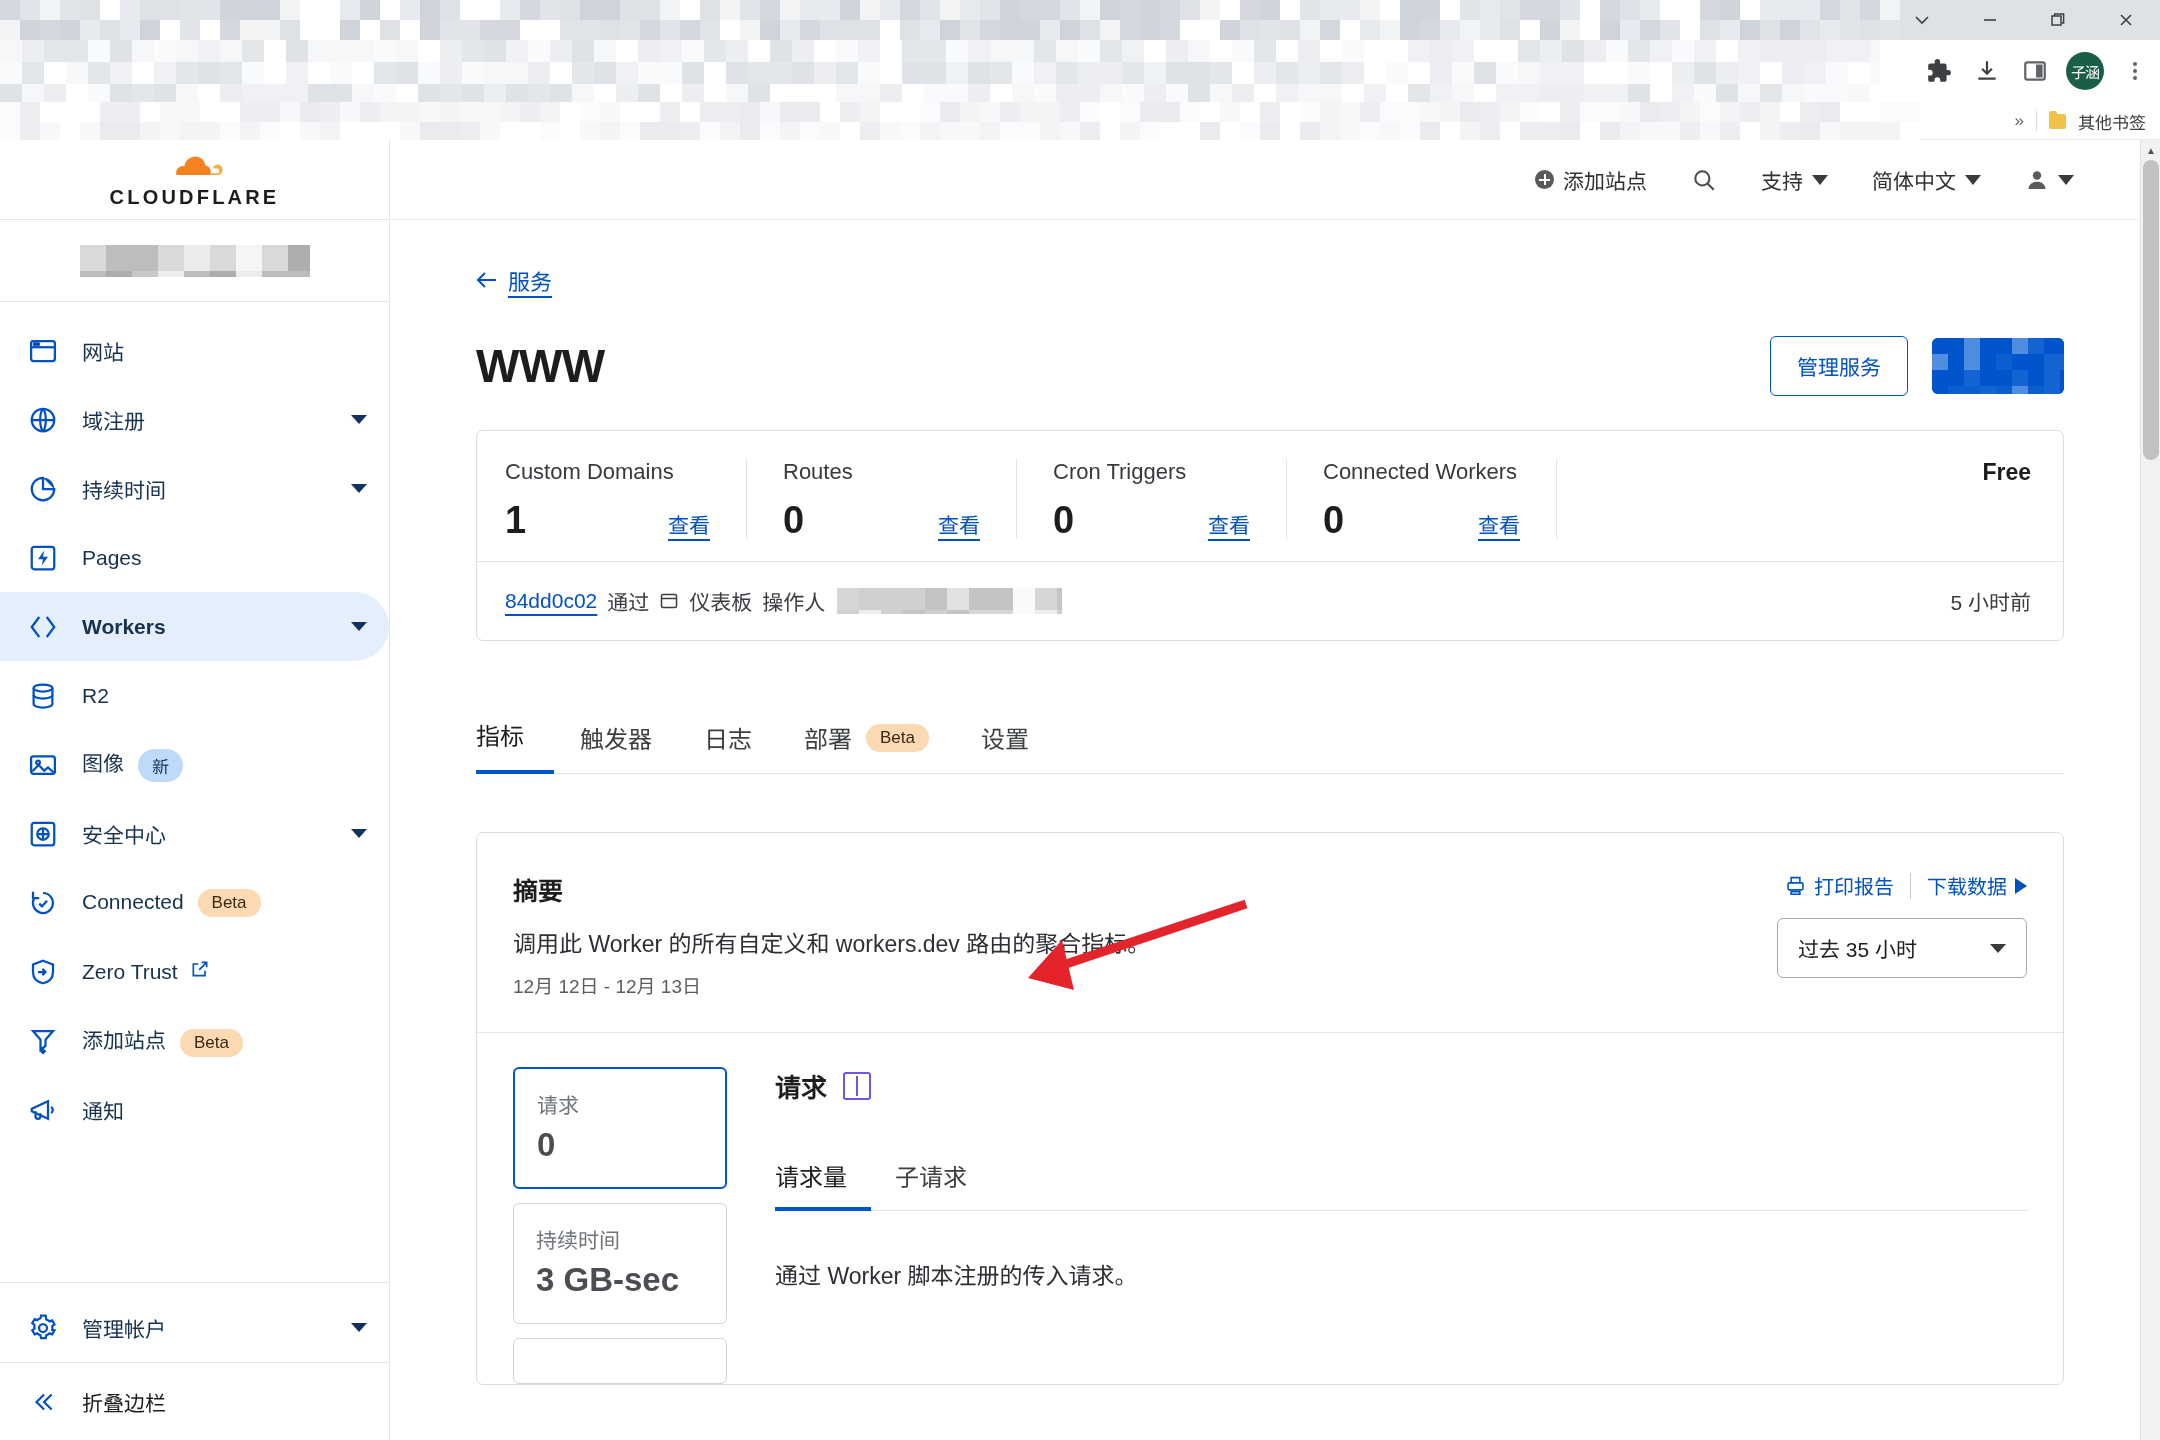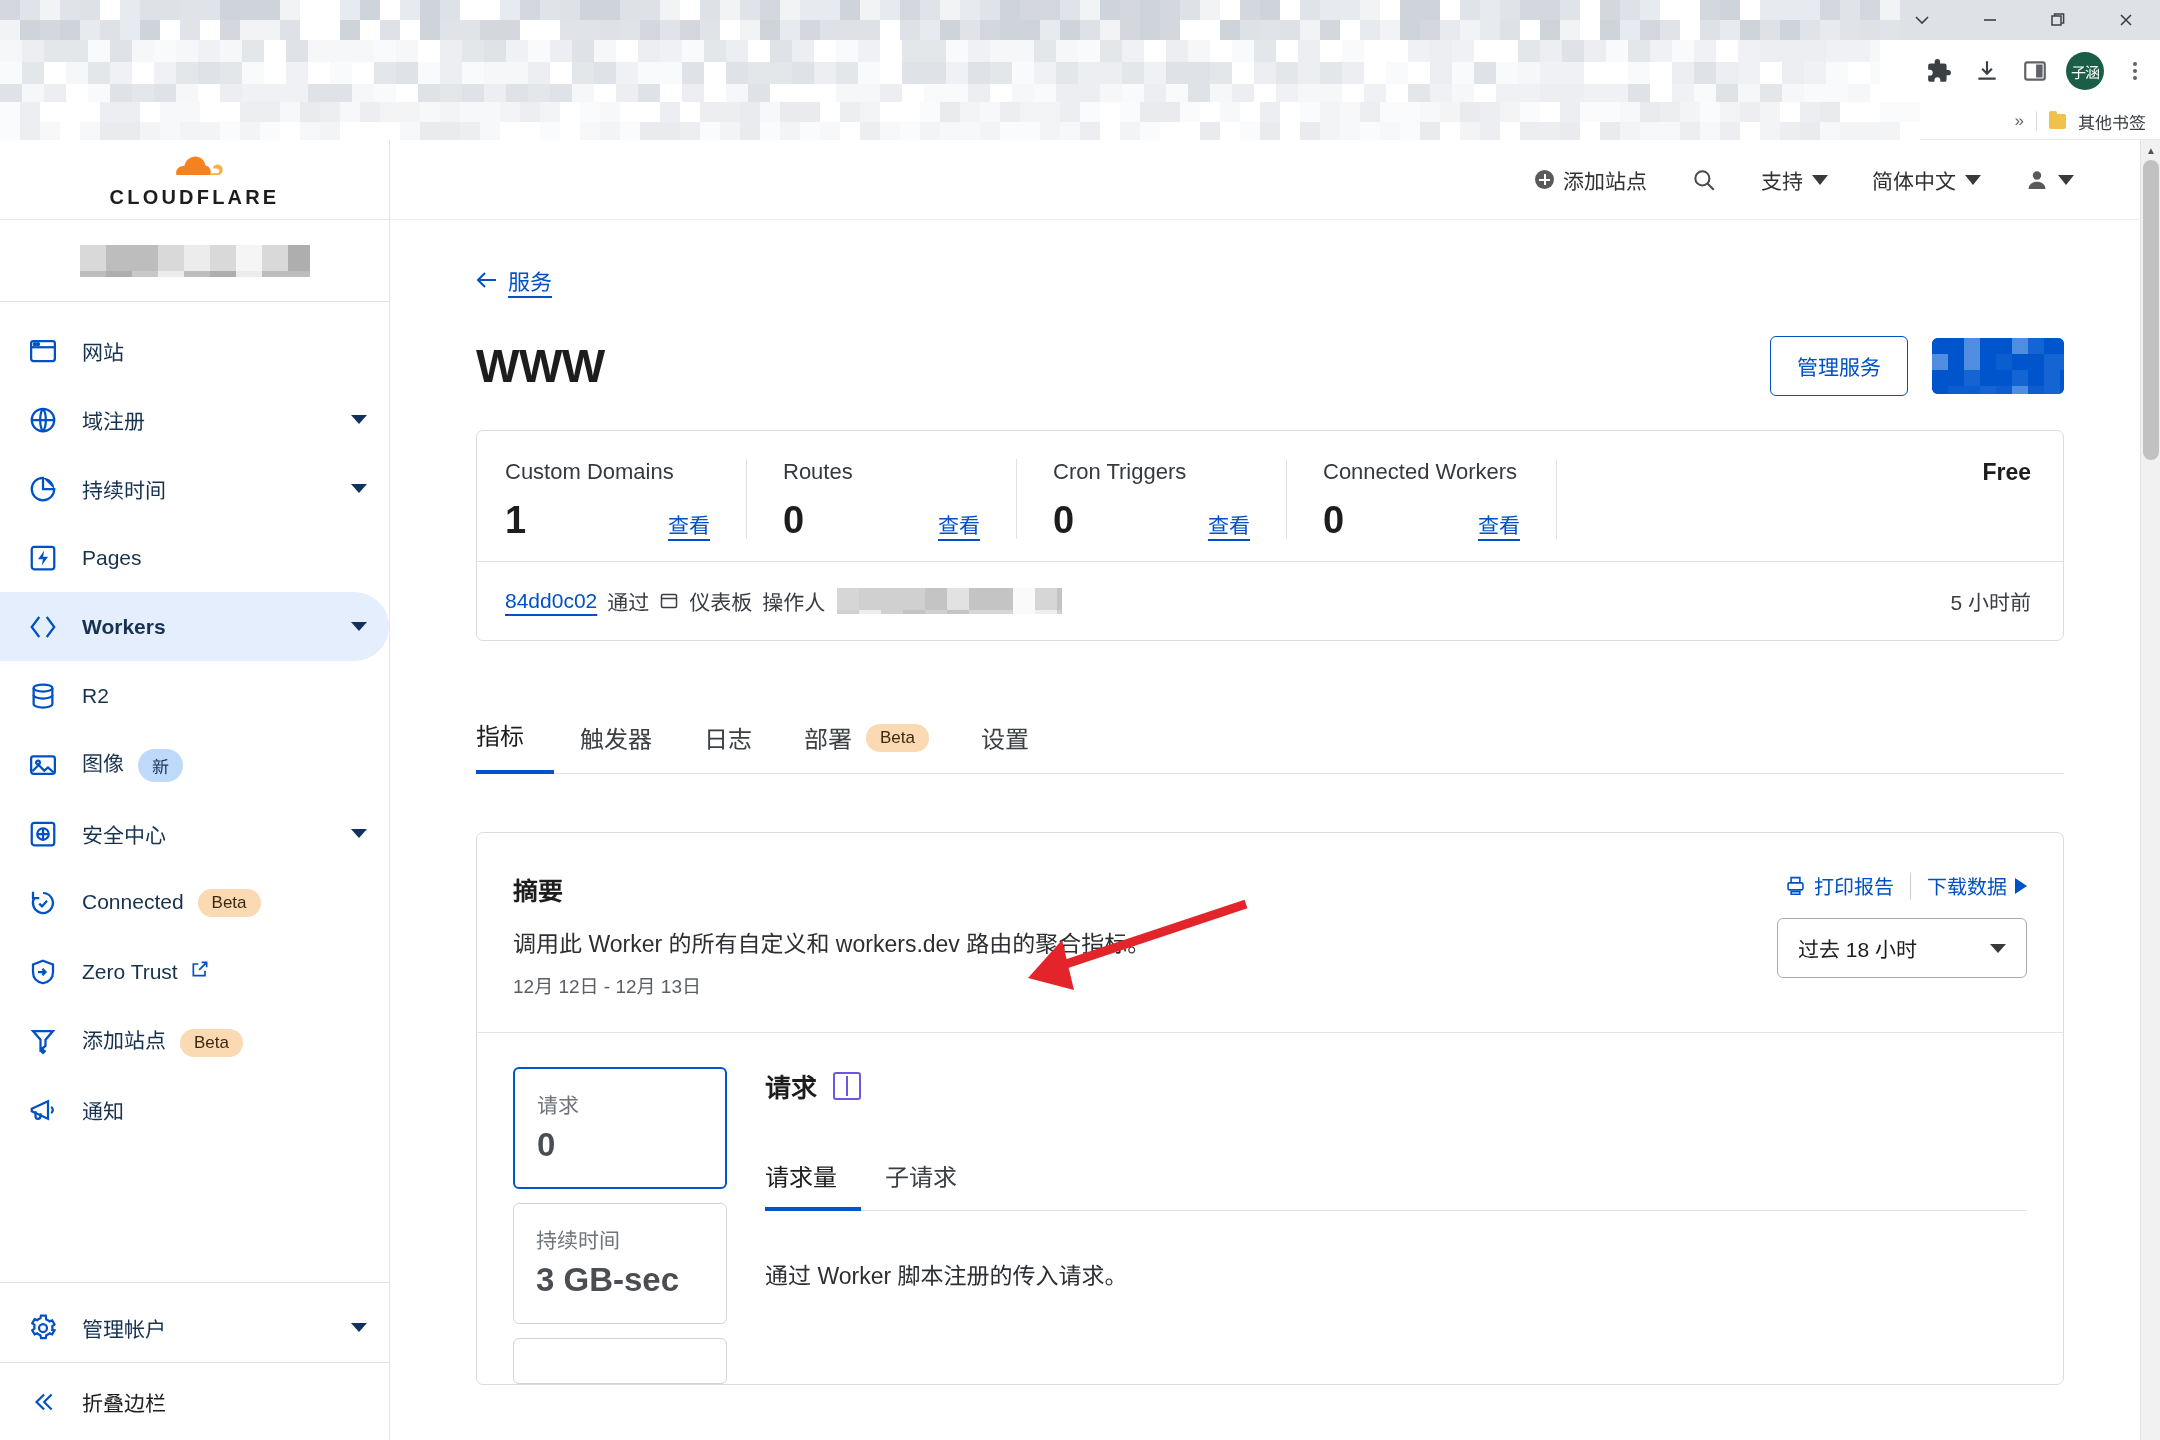--- a/index.html
+++ b/index.html
@@ -315,21 +315,21 @@
     border-left: 12px solid #0051c3;
   }
   .select-box {
     border: 1px solid #a6abb1; border-radius: 6px;
     padding: 14px 20px; min-width: 250px;
     display: flex; align-items: center; justify-content: space-between;
     font-size: 21px; color: #1d1d1d; cursor: pointer;
   }
 
   .metrics-sep { height: 1px; background: #e2e5e9; margin: 34px 0 0 0; }
-  .metrics-body { display: flex; padding: 34px 36px 0 36px; gap: 38px; }
+  .metrics-body { display: flex; padding: 34px 36px 0 36px; gap: 48px; }
   .metric-col { display: flex; flex-direction: column; gap: 14px; width: 214px; flex: 0 0 214px; }
   .metric-box {
     border: 1px solid #d0d4d8; border-radius: 6px;
     padding: 20px 22px 24px 22px; background: #fff; cursor: pointer;
   }
   .metric-box.selected { border: 2px solid #0055cc; }
   .metric-box .m-label { font-size: 21px; color: #70757a; margin-bottom: 8px; }
   .metric-box .m-value { font-size: 33px; font-weight: bold; color: #4a4e52; line-height: 1.1; }
 
   .metric-detail { flex: 1 1 auto; min-width: 0; }
@@ -1464,21 +1464,21 @@
                 </svg>
                 <span>打印报告</span>
               </span>
               <span class="vsep"></span>
               <span class="lnk">
                 <span>下载数据</span>
                 <span class="play-tri"></span>
               </span>
             </div>
             <div class="select-box">
-              <span>过去 18 小时</span>
+              <span>过去 35 小时</span>
               <span class="caret" style="border-top-color:#3a3a3a;margin-left:26px"></span>
             </div>
           </div>
         </div>
 
         <div class="metrics-sep"></div>
 
         <div class="metrics-body">
           <div class="metric-col" id="metricCol">
               <div class="metric-box selected">

